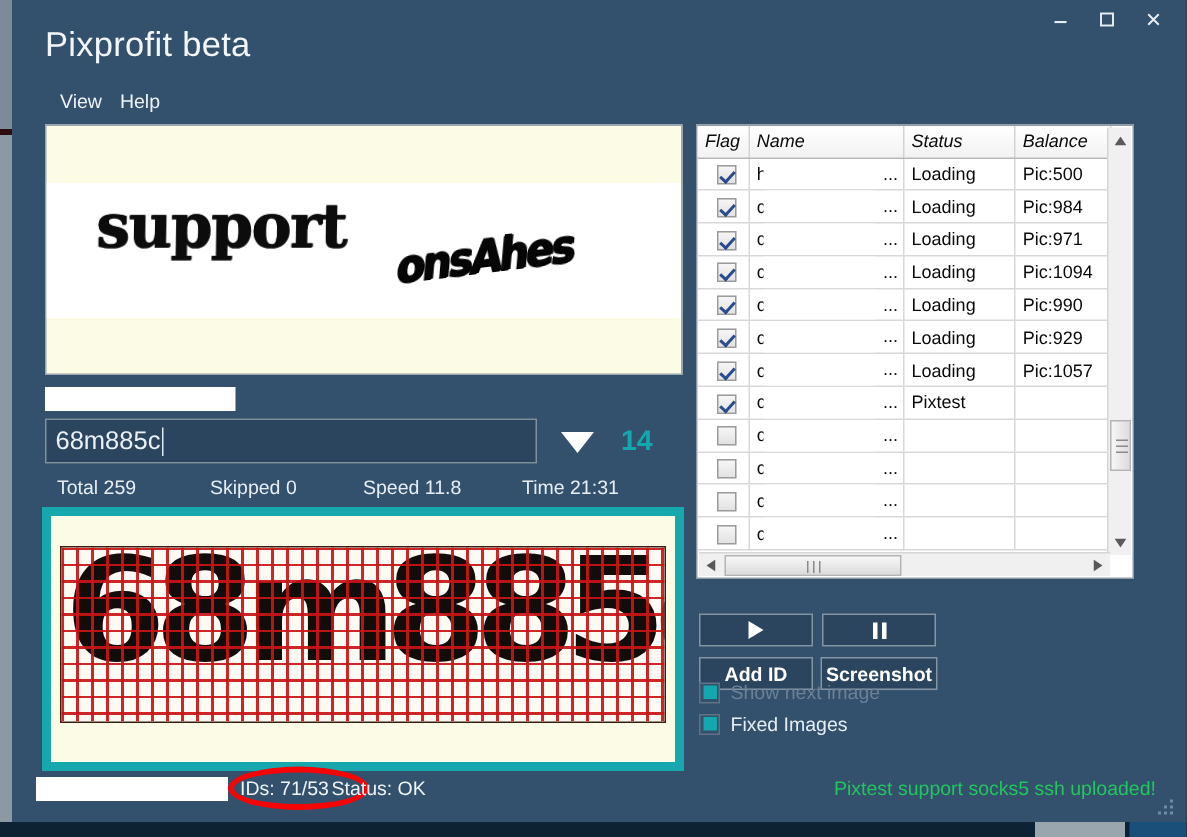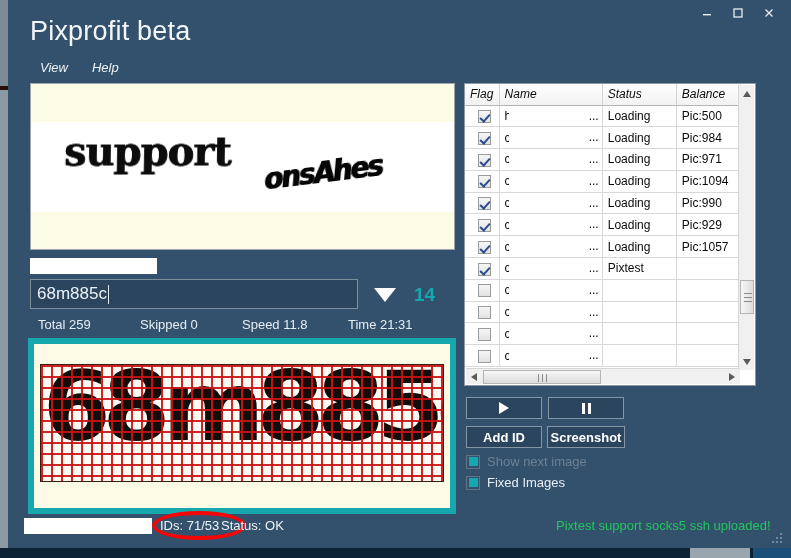--- a/index.html
+++ b/index.html
@@ -35,26 +35,26 @@
   }
   .win-btn {
     width: 29px; height: 22px;
     display: flex; align-items: center; justify-content: center;
     color: #e8eef3;
     font-size: 13px; line-height: 1;
   }
   .win-btn svg { display: block; }
   .app-title {
     position: absolute; left: 22px; top: 16px;
-    font-size: 27px; color: #f2f6f9; font-weight: 400;
+    font-size: 23px; color: #f2f6f9; font-weight: 400;
     letter-spacing: 0.2px;
   }
   .menubar {
     position: absolute; left: 28px; top: 58px;
-    display: flex; gap: 16px; font-style: italic;
+    display: flex; gap: 4px;
   }
   .menu-item {
     font-size: 13px; color: #eef3f7; padding: 2px 4px;
   }
   
   .captcha-top {
     position: absolute; left: 22px; top: 83px;
     width: 425px; height: 167px;
     background: #fbfbe6;
     border: 1px solid #9aa7ae;
@@ -294,21 +294,21 @@
   .hthumb i {
     position: absolute; top: 3px; width: 1px; height: 8px; background: #8a8a8a;
   }
   
   .btn {
     position: absolute;
     background: #2b455e;
     border: 1px solid #8496a4;
     color: #ffffff;
     font-size: 13px; font-weight: bold;
-    display: flex; align-items: center; justify-content: center;
+    display: flex; align-items: center; justify-content: center; margin-top: 12px;
   }
   .btn-play   { left: 458px; top: 397px; width: 76px; height: 22px; }
   .btn-pause  { left: 540px; top: 397px; width: 76px; height: 22px; }
   .btn-addid  { left: 458px; top: 426px; width: 76px; height: 22px; }
   .btn-shot   { left: 539px; top: 426px; width: 78px; height: 22px; }
   .tri-play {
     width: 0; height: 0;
     border-top: 6px solid transparent;
     border-bottom: 6px solid transparent;
     border-left: 10px solid #ffffff;

